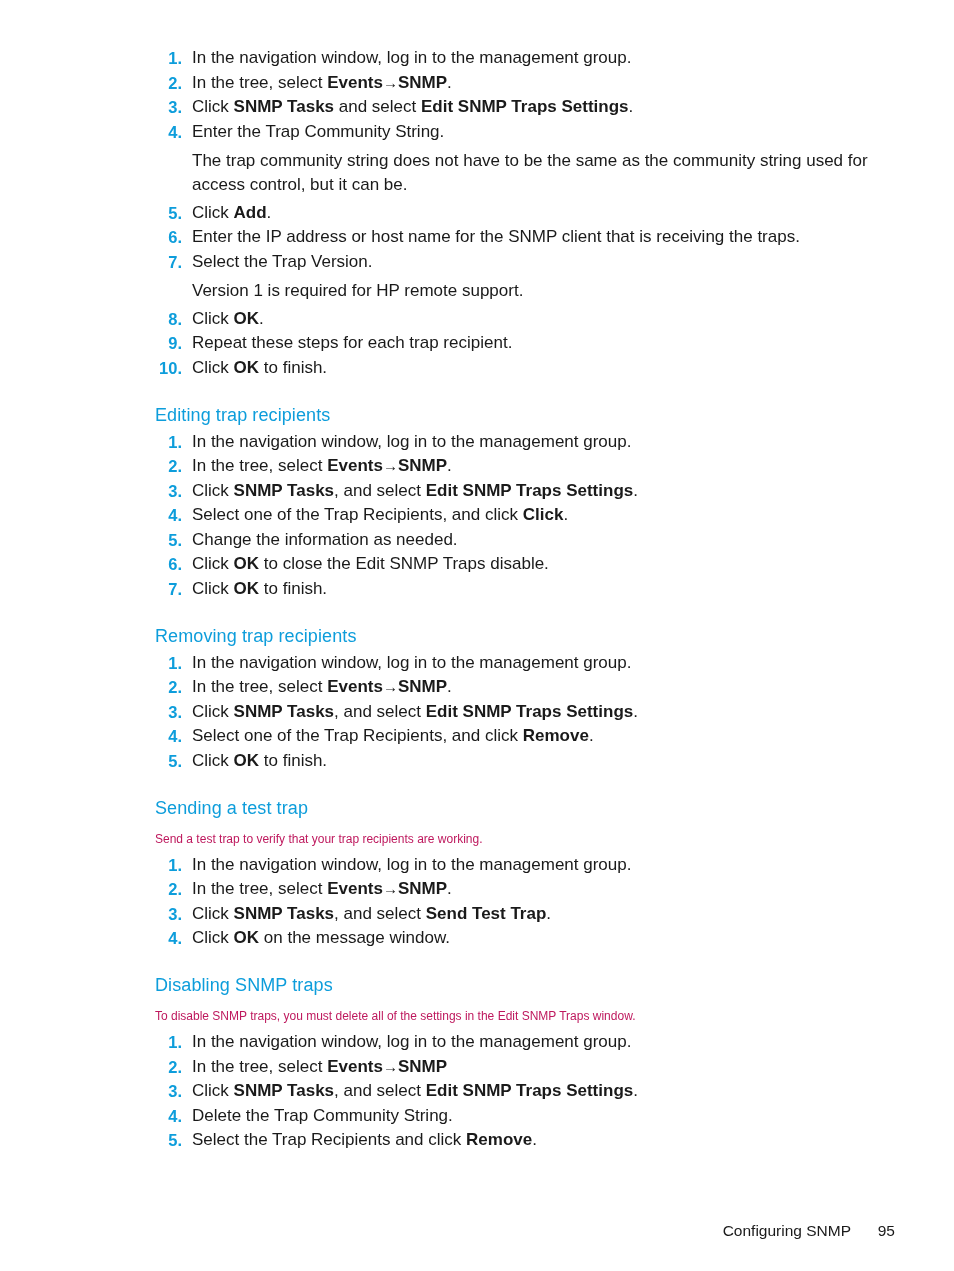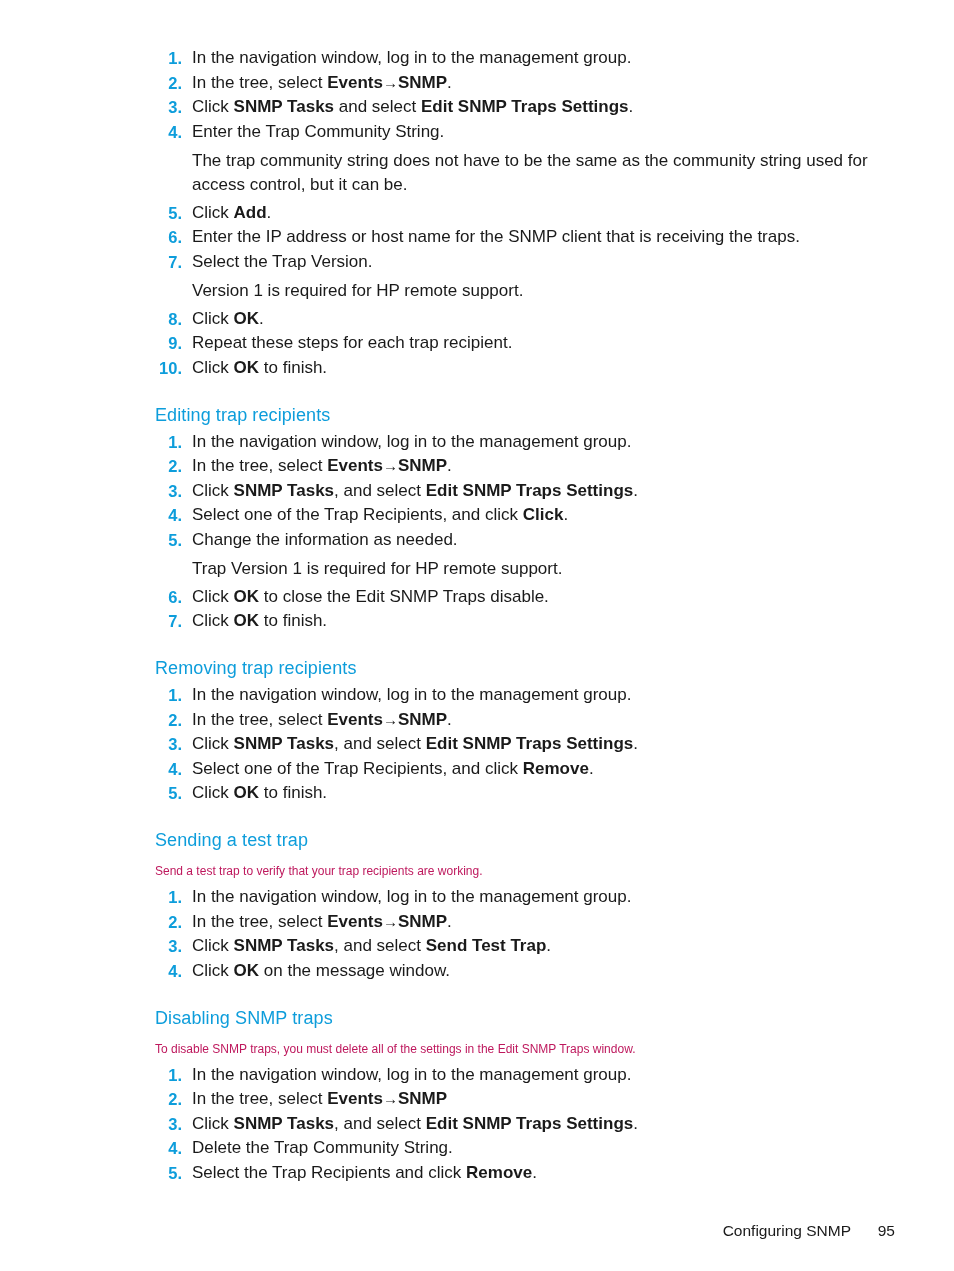--- a/index.html
+++ b/index.html
@@ -171,21 +171,20 @@
           <span class="num">3.</span>
           <span class="blk"><span>Click </span><span class="b">SNMP Tasks</span><span>, and select </span><span class="b">Edit SNMP Traps Settings</span><span>.</span></span>
         </li>
         <li>
           <span class="num">4.</span>
           <span class="blk"><span>Select one of the Trap Recipients, and click </span><span class="b">Click</span><span>.</span></span>
         </li>
         <li>
           <span class="num">5.</span>
           <span class="blk"><span>Change the information as needed.</span></span>
-          <div class="note note-sp">Trap Version 1 is required for HP remote support.</div>
         </li>
         <li>
           <span class="num">6.</span>
           <span class="blk"><span>Click </span><span class="b">OK</span><span> to close the Edit SNMP Traps disable.</span></span>
         </li>
         <li>
           <span class="num">7.</span>
           <span class="blk"><span>Click </span><span class="b">OK</span><span> to finish.</span></span>
         </li>
       </ol>

